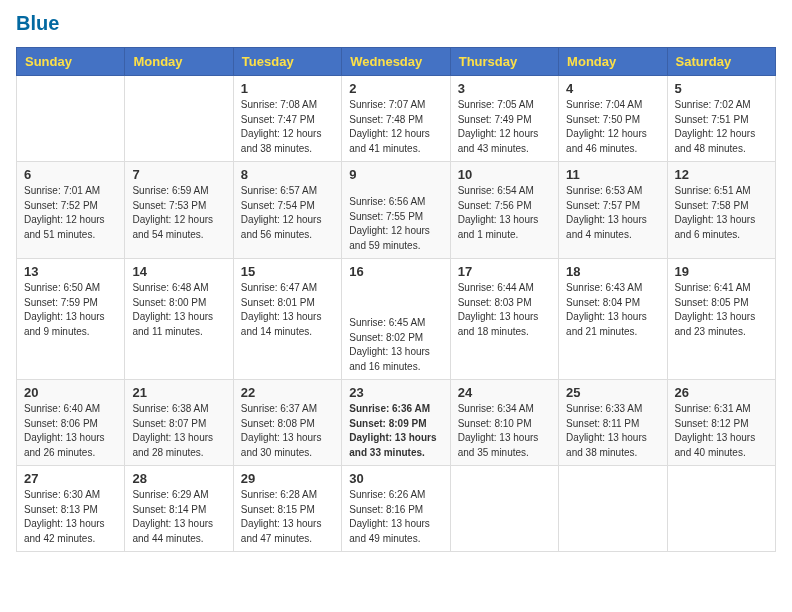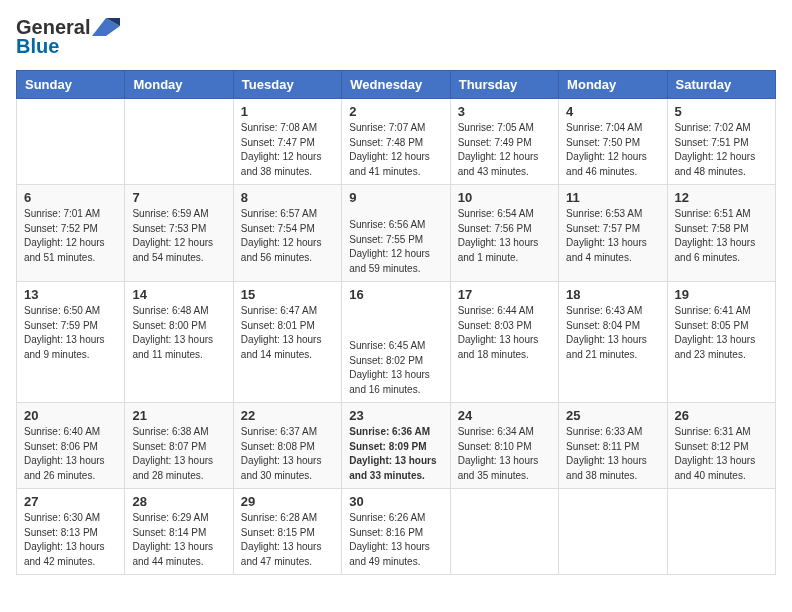--- a/index.html
+++ b/index.html
@@ -37,21 +37,21 @@
       font-size: 16px;
       color: #555;
     }
     .calendar {
       width: 100%;
       border-collapse: collapse;
       border: 1px solid #ccc;
     }
     .calendar th {
       background-color: #4472c4;
-      color: #ffffff;
+      color: #fde047;
       text-align: left;
       padding: 6px 8px;
       font-size: 13px;
       border: 1px solid #3a60a8;
     }
     .calendar td {
       vertical-align: top;
       padding: 5px 7px;
       border: 1px solid #ddd;
       width: calc(100% / 7);
@@ -76,27 +76,20 @@
     }
     .empty-cell {
       background: #fff;
     }
   </style>
 </head>
 <body>
 
 <div class="header-area">
   <div class="logo">
-    <div class="logo-line">
-      <span style="font-size:20px;font-weight:bold;color:#333;">General</span>
-      <svg width="28" height="20" viewBox="0 0 28 20" style="margin-left:2px;">
-        <polygon points="0,18 14,0 28,8 14,18" fill="#4472c4"></polygon>
-        <polygon points="14,0 28,0 28,8" fill="#1a3a6b"></polygon>
-      </svg>
-    </div>
     <span style="font-size:20px;font-weight:bold;color:#0369a1;margin-top:-4px;">Blue</span>
   </div>
   <div class="title-area">
     <div class="month-title"></div>
     <div class="subtitle"></div>
   </div>
 </div>
 
 <table class="calendar">
   <thead>

